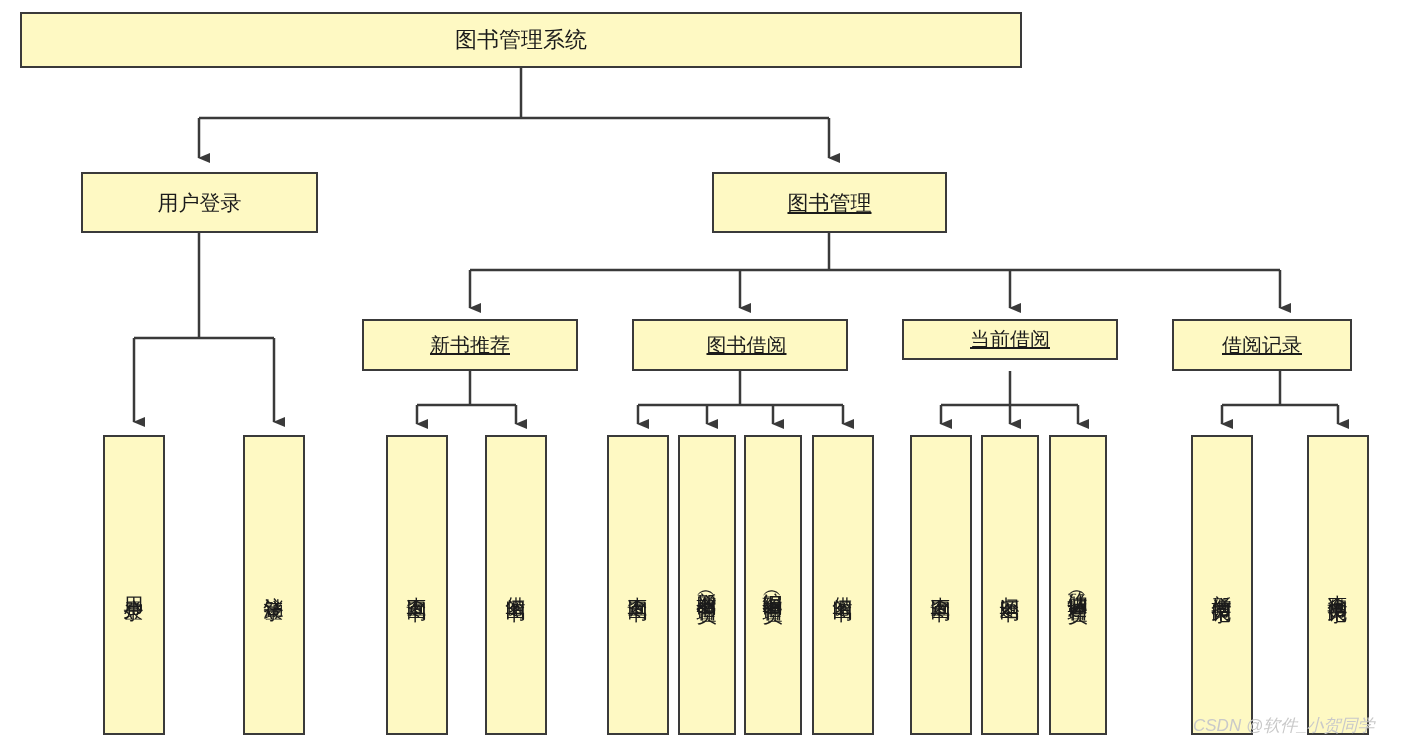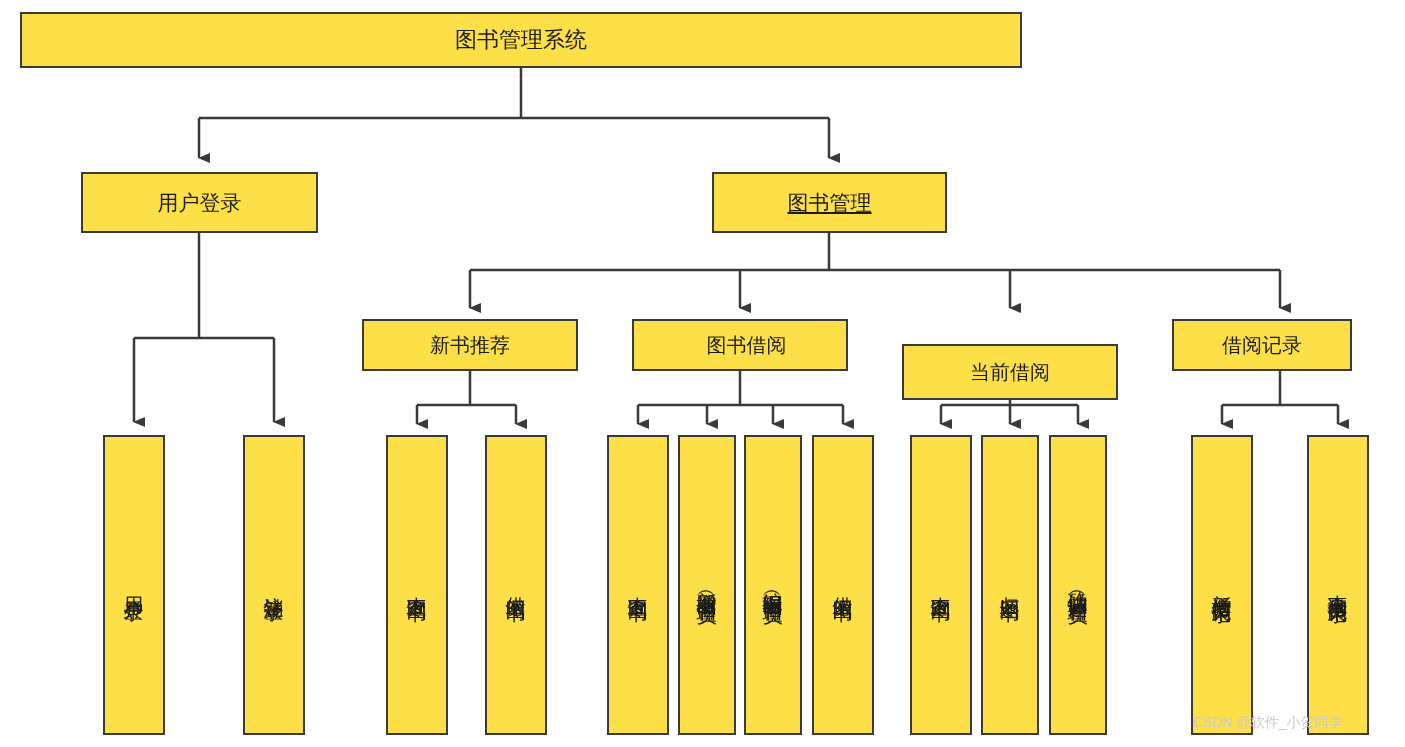--- a/index.html
+++ b/index.html
@@ -17,35 +17,36 @@
   #diagram {
     position: absolute;
     left: 0;
     top: 0;
     width: 1405px;
     height: 747px;
   }
   .node {
     position: absolute;
     box-sizing: border-box;
-    background: #fde047;
+    background: #fef9c3;
     border: 2.5px solid #3a3a3a;
     display: flex;
     align-items: center;
     justify-content: center;
     color: #1b1b1b;
   }
   .node.root {
     font-size: 22px;
   }
   .node.lvl1 {
     font-size: 21px;
   }
   .node.lvl2 {
     font-size: 20px;
+    text-decoration: underline;
   }
   .node.leaf {
     font-size: 20px;
     writing-mode: vertical-rl;
     text-orientation: upright;
     letter-spacing: 2px;
     line-height: 1;
     padding-top: 4px;
     padding-bottom: 4px;
   }
@@ -53,24 +54,25 @@
     display: block;
     white-space: nowrap;
   }
   .node.leaf .label {
     text-align: center;
   }
   .watermark {
     position: absolute;
     left: 1193px;
     top: 714px;
-    font-size: 14px;
+    font-size: 17px;
     color: #c9c9c9;
     white-space: nowrap;
     pointer-events: none;
+    font-style: italic;
   }
   svg line, svg path, svg polygon {
     shape-rendering: geometricPrecision;
   }
 </style>
 </head>
 <body>
 
 <svg id="diagram" viewBox="0 0 1405 747" xmlns="http://www.w3.org/2000/svg">
   <defs>
@@ -132,21 +134,21 @@
 <div class="node lvl1" style="left:712px; top:172px; width:235px; height:61px;text-decoration:underline;">
   <span class="label">图书管理</span>
 </div>
 
 <div class="node lvl2" style="left:362px; top:319px; width:216px; height:52px;">
   <span class="label">新书推荐</span>
 </div>
 <div class="node lvl2" style="left:632px; top:319px; width:216px; height:52px;padding-left:13px;">
   <span class="label">图书借阅</span>
 </div>
-<div class="node lvl2" style="left:902px; top:319px; width:216px; height:56px;margin-top:25px;">
+<div class="node lvl2" style="left:902px; top:319px; width:216px; height:41px;">
   <span class="label">当前借阅</span>
 </div>
 <div class="node lvl2" style="left:1172px; top:319px; width:180px; height:52px;">
   <span class="label">借阅记录</span>
 </div>
 
 <div class="node leaf" style="left:103px; top:435px; width:62px; height:300px;">
   <span class="label">用户登录</span>
 </div>
 <div class="node leaf" style="left:243px; top:435px; width:62px; height:300px;">

